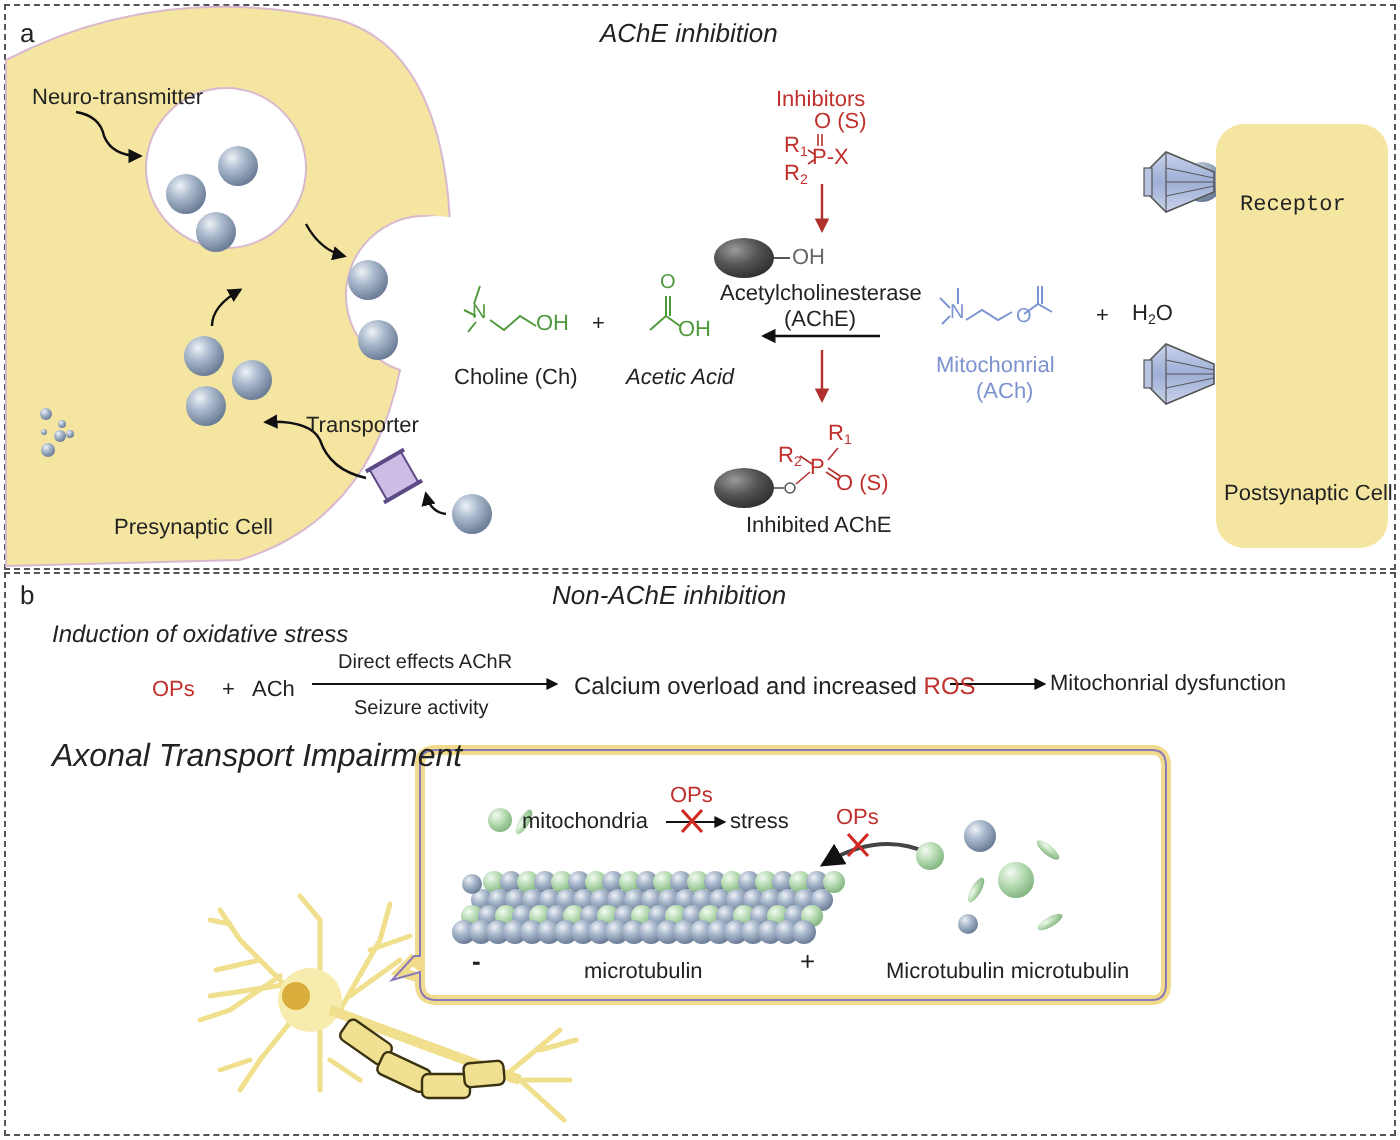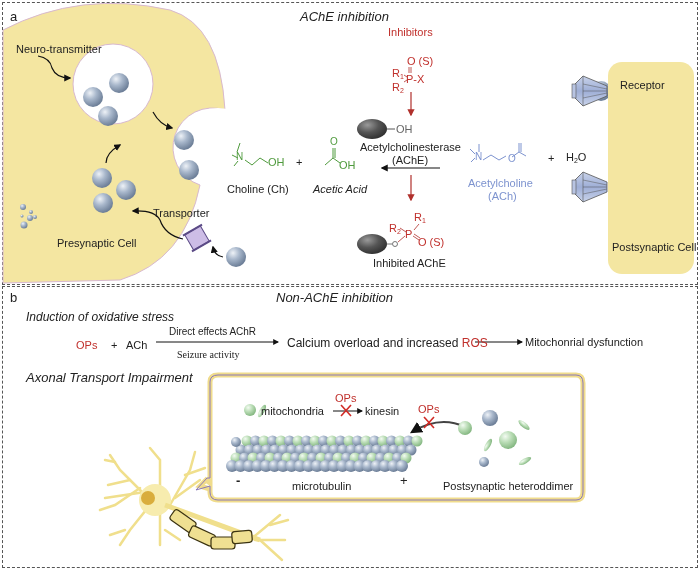--- a/index.html
+++ b/index.html
@@ -301,68 +301,68 @@
       <rect x="189" y="530" width="26" height="12" rx="3" transform="rotate(25 202 536)"></rect>
       <rect x="211" y="537" width="24" height="12" rx="3"></rect>
       <rect x="232" y="531" width="20" height="12" rx="3" transform="rotate(-5 242 537)"></rect>
     </g>
   </g>
 </svg>
 
 <div class="t" style="left:10px;top:10px;font-size:13px;">a</div>
 <div class="t it" style="left:300px;top:10px;font-size:13px;">AChE inhibition</div>
 <div class="t" style="left:16px;top:44px;">Neuro-transmitter</div>
-<div class="t" style="left:57px;top:238px;">Presynaptic Cell</div>
+<div class="t" style="left:57px;top:259px;">Presynaptic Cell</div>
 <div class="t" style="left:153px;top:208px;">Transporter</div>
 
 <div class="t green" style="left:236px;top:152px;font-size:10px;">N</div>
 <div class="t green" style="left:268px;top:157px;">OH</div>
 <div class="t" style="left:227px;top:184px;">Choline (Ch)</div>
 <div class="t" style="left:296px;top:157px;">+</div>
 <div class="t green" style="left:330px;top:137px;font-size:10px;">O</div>
 <div class="t green" style="left:339px;top:160px;">OH</div>
 <div class="t" style="left:313px;top:184px;font-style:italic;">Acetic Acid</div>
 
-<div class="t red" style="left:388px;top:27px;">Inhibitors</div>
+<div class="t red" style="left:388px;top:45px;">Inhibitors</div>
 <div class="t red" style="left:407px;top:56px;">O (S)</div>
 <div class="t red" style="left:392px;top:68px;"><span>R</span><sub>1</sub></div>
 <div class="t red" style="left:392px;top:82px;"><span>R</span><sub>2</sub></div>
 <div class="t red" style="left:406px;top:74px;">P-X</div>
 
 <div class="t" style="left:396px;top:124px;color:#666;">OH</div>
 <div class="t" style="left:360px;top:142px;">Acetylcholinesterase</div>
 <div class="t" style="left:392px;top:155px;">(AChE)</div>
 
 <div class="t blue" style="left:475px;top:152px;font-size:10px;">N</div>
 <div class="t blue" style="left:508px;top:154px;font-size:10px;">O</div>
-<div class="t blue" style="left:468px;top:178px;">Acetylcholine</div>
+<div class="t blue" style="left:468px;top:178px;">Mitochonrial</div>
 <div class="t blue" style="left:488px;top:191px;text-align:right;">(ACh)</div>
 <div class="t" style="left:548px;top:153px;">+</div>
 <div class="t" style="left:566px;top:152px;"><span>H</span><sub>2</sub><span>O</span></div>
-<div class="t" style="left:620px;top:80px;">Receptor</div>
+<div class="t" style="left:620px;top:98px;font-family:Liberation Mono, monospace;">Receptor</div>
 <div class="t" style="left:612px;top:242px;">Postsynaptic Cell</div>
 
 <div class="t red" style="left:389px;top:223px;"><span>R</span><sub>2</sub></div>
 <div class="t red" style="left:414px;top:212px;"><span>R</span><sub>1</sub></div>
 <div class="t red" style="left:405px;top:229px;">P</div>
 <div class="t red" style="left:418px;top:237px;">O (S)</div>
 <div class="t" style="left:373px;top:258px;">Inhibited AChE</div>
 
 <div class="t" style="left:10px;top:291px;font-size:13px;">b</div>
 <div class="t it" style="left:276px;top:291px;font-size:13px;">Non-AChE inhibition</div>
 <div class="t it" style="left:26px;top:311px;font-size:12px;">Induction of oxidative stress</div>
 <div class="t red" style="left:76px;top:340px;">OPs</div>
 <div class="t" style="left:111px;top:340px;">+</div>
 <div class="t" style="left:126px;top:340px;">ACh</div>
 <div class="t" style="left:169px;top:327px;font-size:10px;">Direct effects AChR</div>
-<div class="t" style="left:177px;top:350px;font-size:10px;font-family:Liberation Serif, serif;">Seizure activity</div>
+<div class="t" style="left:177px;top:350px;font-size:10px;">Seizure activity</div>
 <div class="t" style="left:287px;top:337px;font-size:12px;"><span>Calcium overload and increased</span> <span class="red">ROS</span></div>
 <div class="t" style="left:525px;top:337px;">Mitochonrial dysfunction</div>
-<div class="t it" style="left:26px;top:371px;font-size:13px;">Axonal Transport Impairment</div>
+<div class="t it" style="left:26px;top:371px;font-size:16px;">Axonal Transport Impairment</div>
 
 <div class="t" style="left:261px;top:406px;">mitochondria</div>
 <div class="t red" style="left:335px;top:393px;">OPs</div>
-<div class="t" style="left:365px;top:406px;">kinesin</div>
+<div class="t" style="left:365px;top:406px;">stress</div>
 <div class="t red" style="left:418px;top:404px;">OPs</div>
 <div class="t" style="left:236px;top:474px;font-size:13px;font-weight:bold;">-</div>
 <div class="t" style="left:400px;top:474px;font-size:13px;">+</div>
 <div class="t" style="left:292px;top:481px;text-align:center;">microtubulin</div>
-<div class="t" style="left:443px;top:481px;">Postsynaptic heteroddimer</div>
+<div class="t" style="left:443px;top:481px;">Microtubulin microtubulin</div>
 
 </body></html>

